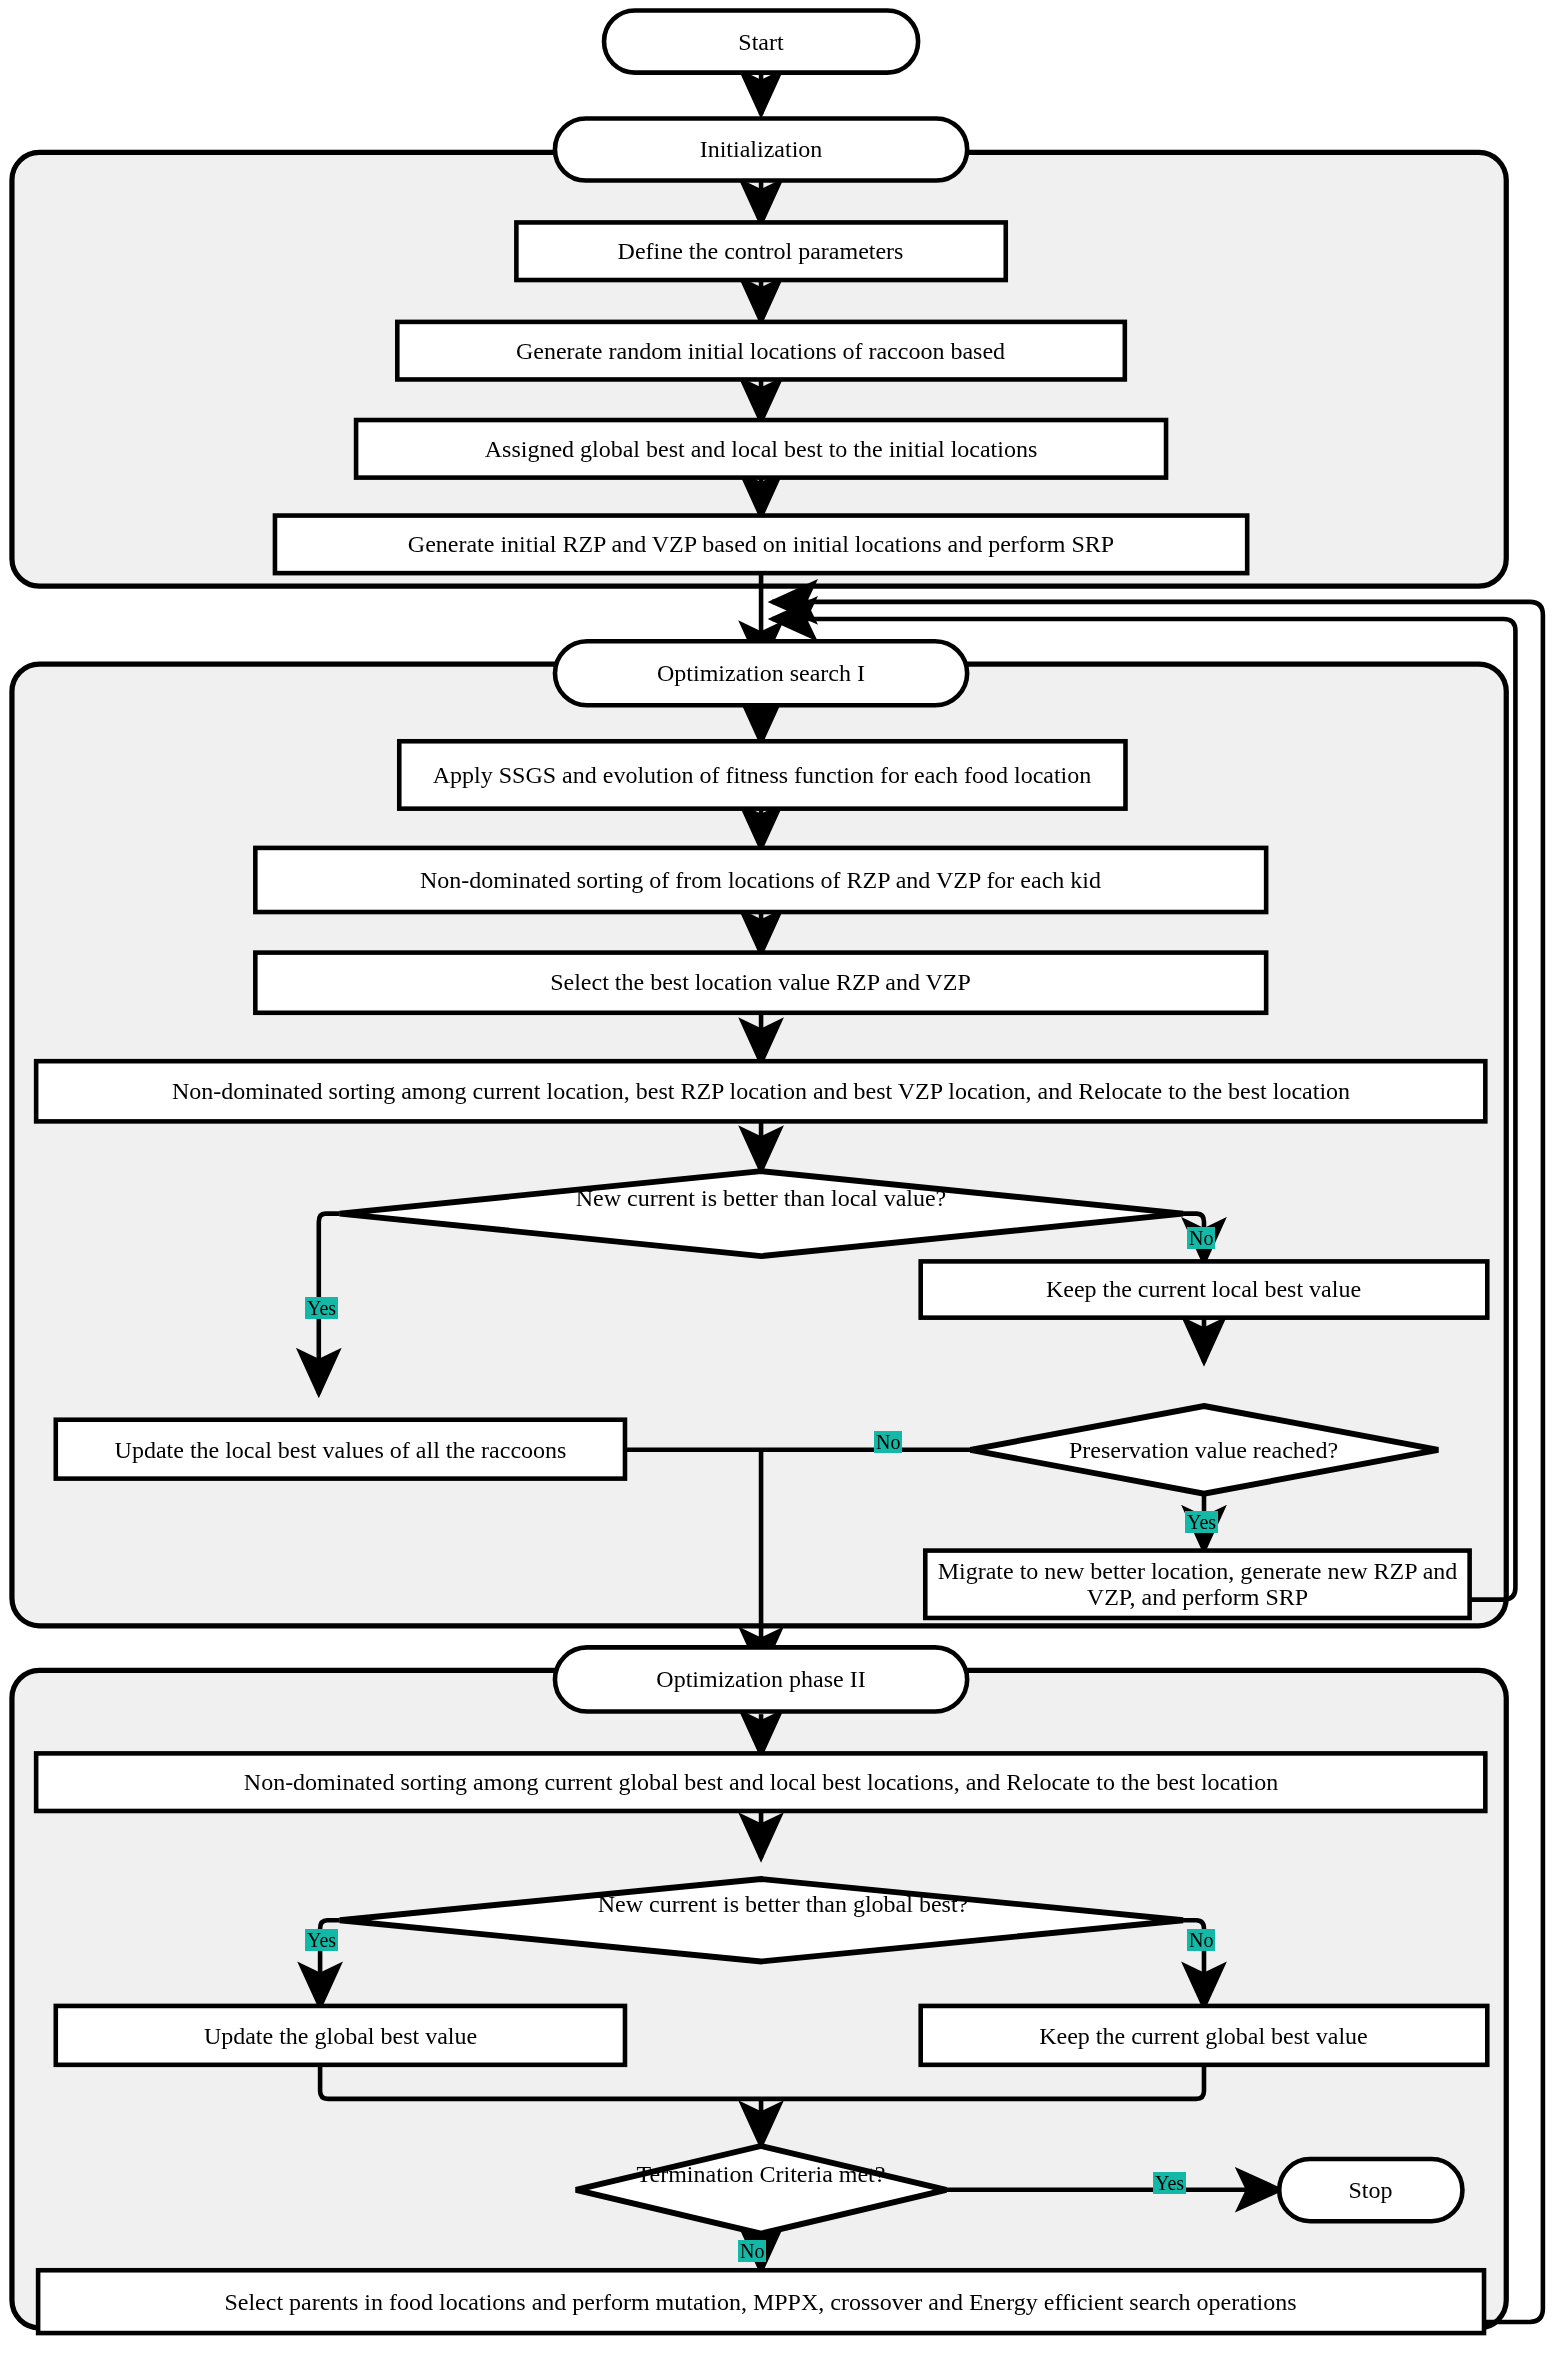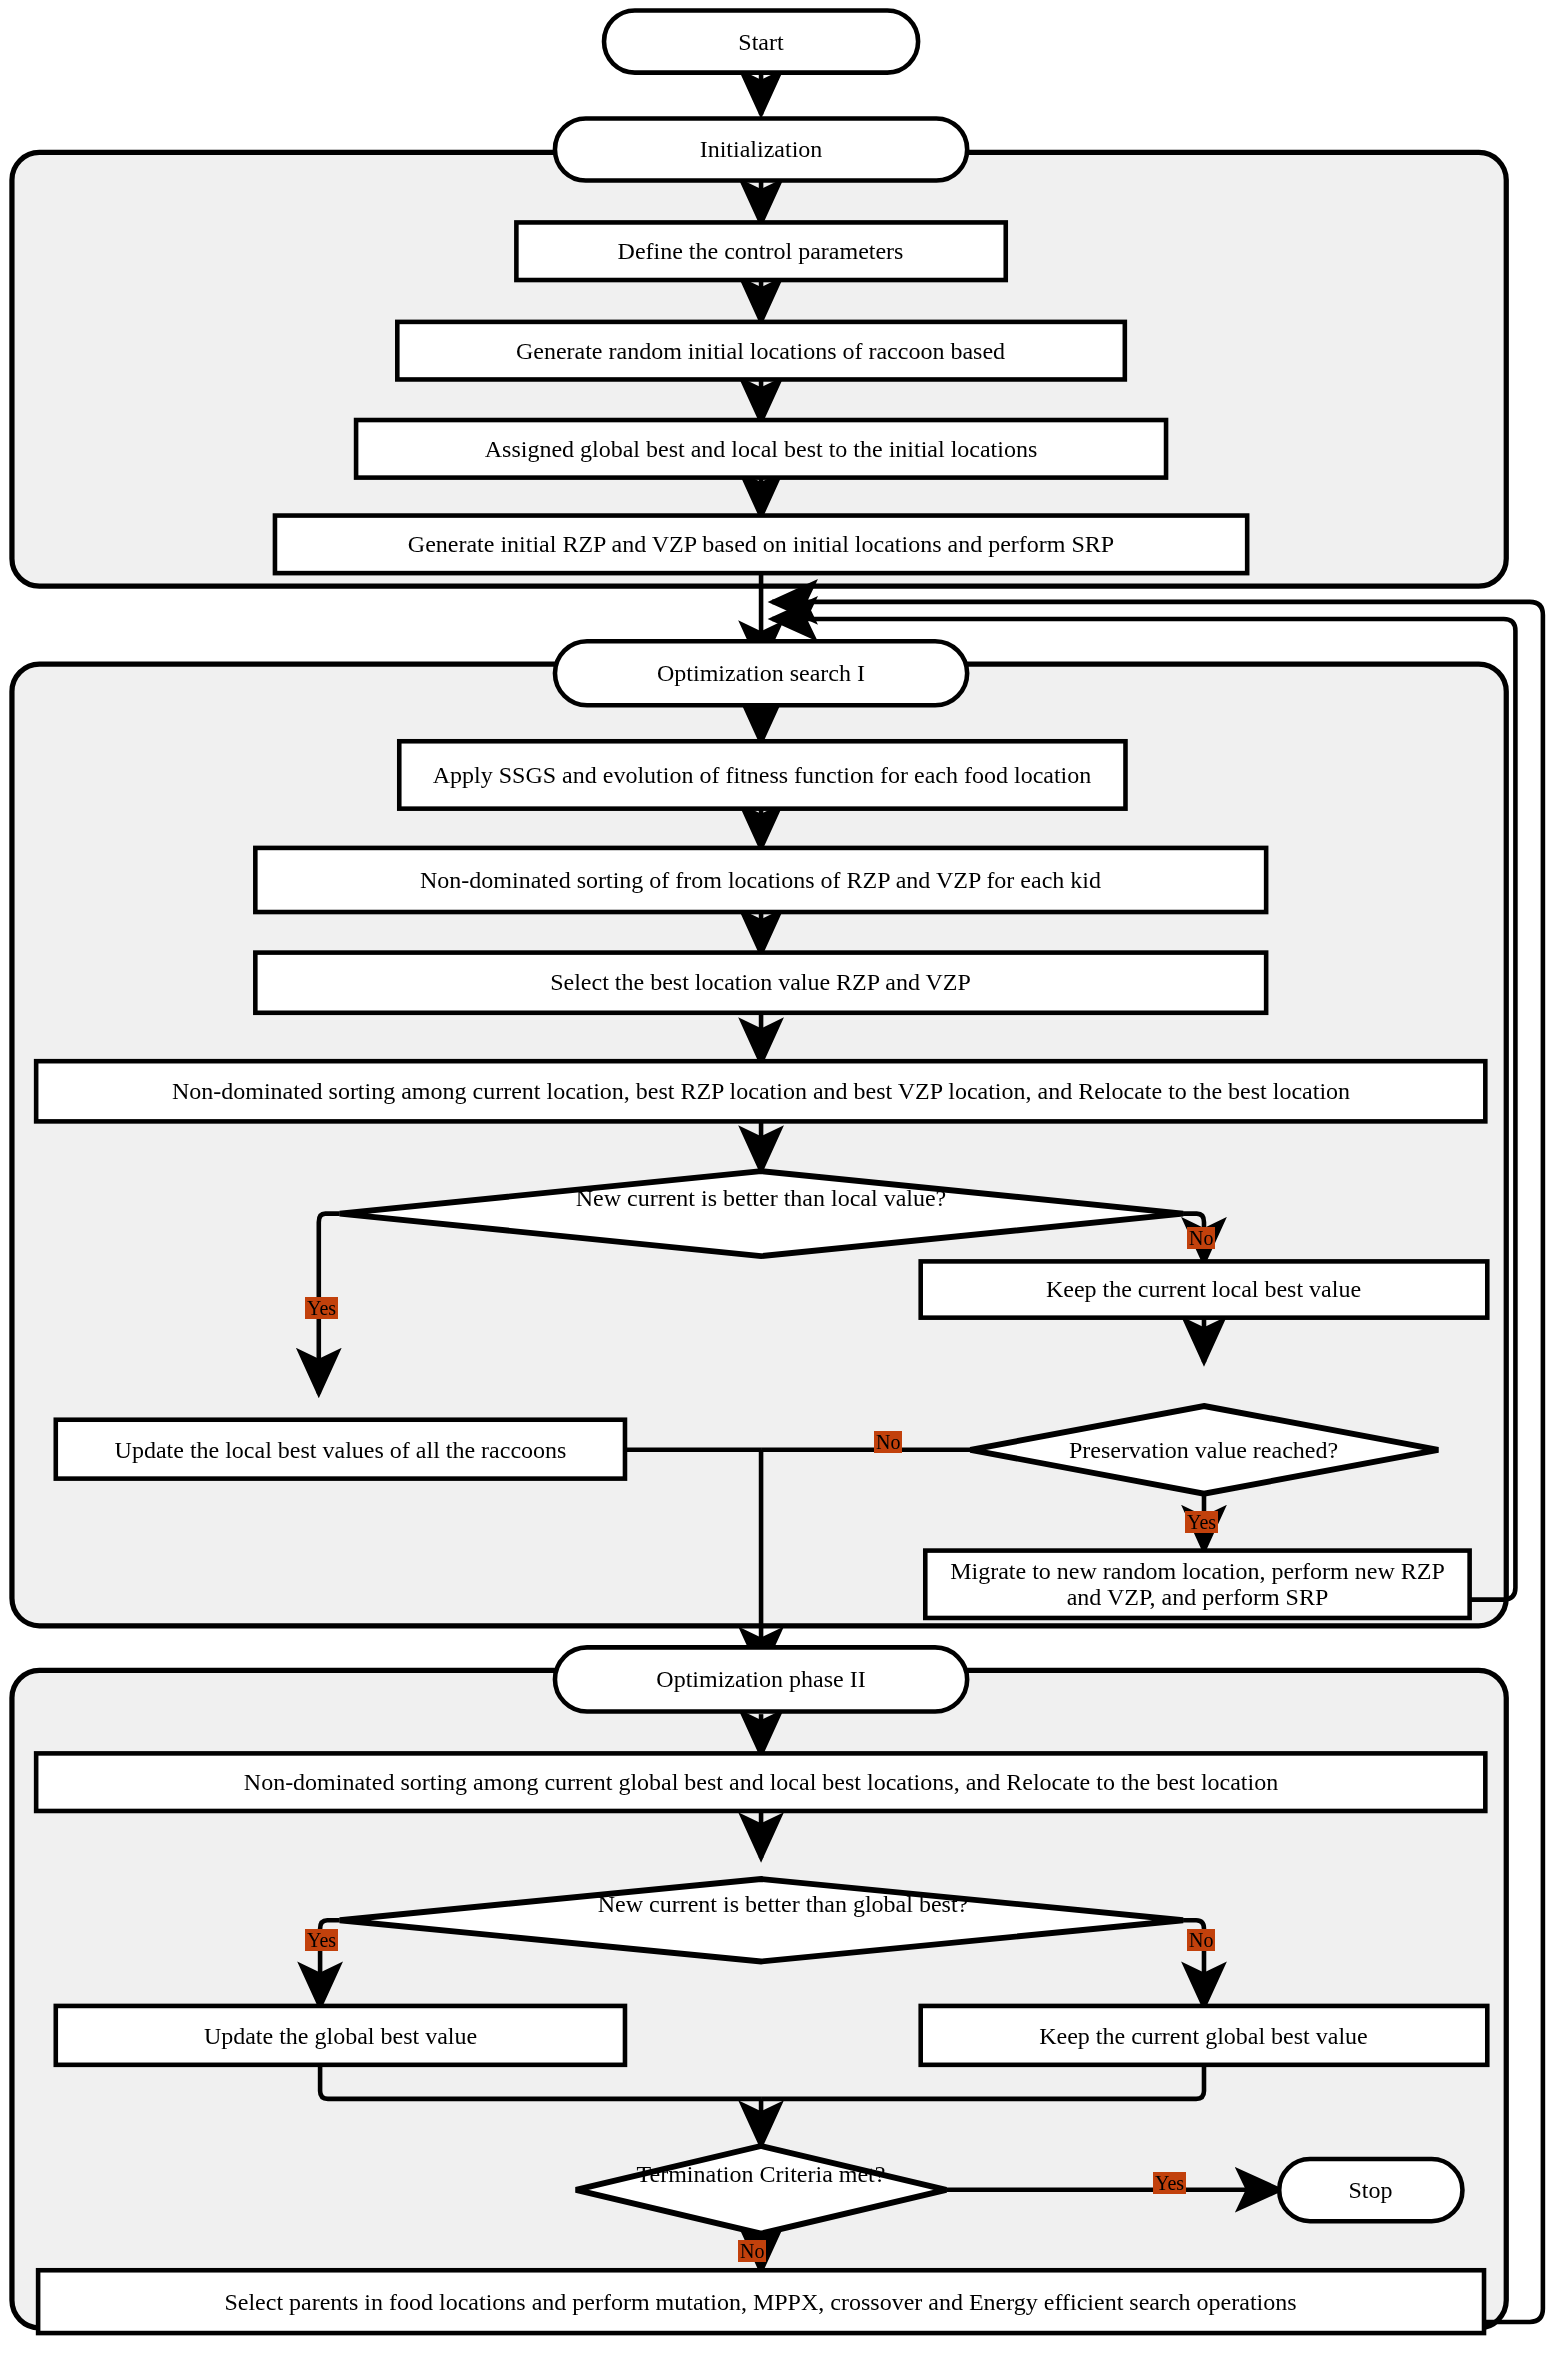--- a/index.html
+++ b/index.html
@@ -1,19 +1,19 @@
 <!DOCTYPE html>
 <html style="font-size:10.5px"><head>
 <meta charset="utf-8">
 <style>
   html,body{margin:0;padding:0;background:#ffffff;}
   #root{position:relative;width:1564px;height:2354px;background:#ffffff;
         font-family:"Liberation Serif","DejaVu Serif",serif;}
   svg{position:absolute;left:0;top:0;width:1564px;height:2354px;}
-  .lbl{position:absolute;background:#c2410c;color:#000;font-size:20px;line-height:22px;
+  .lbl{position:absolute;background:#14b8a6;color:#000;font-size:20px;line-height:22px;
        font-family:"Liberation Serif","DejaVu Serif",serif;white-space:nowrap;padding:0 2px;}
   .nodetext{position:absolute;display:flex;align-items:center;justify-content:center;
        text-align:center;color:#000;font-size:24px;line-height:26px;
        font-family:"Liberation Serif","DejaVu Serif",serif;pointer-events:none;}
 </style>
 </head>
 <body>
 
 <div id="root">
 
@@ -146,21 +146,21 @@
   <div class="nodetext" style="left:555px;top:641px;width:412px;height:64px;">Optimization search I</div>
   <div class="nodetext" style="left:412px;top:741px;width:700px;height:67px;">Apply SSGS and evolution of fitness function for each food location</div>
   <div class="nodetext" style="left:255px;top:848px;width:1011px;height:64px;">Non-dominated sorting of from locations of RZP and VZP for each kid</div>
   <div class="nodetext" style="left:255px;top:952px;width:1011px;height:60px;">Select the best location value RZP and VZP</div>
   <div class="nodetext" style="left:43px;top:1061px;width:1436px;height:60px;">Non-dominated sorting among current location, best RZP location and best VZP location, and Relocate to the best location</div>
 
   <div class="nodetext" style="left:458px;top:1178px;width:606px;height:39px;">New current is better than local value?</div>
   <div class="nodetext" style="left:920px;top:1261px;width:567px;height:56px;">Keep the current local best value</div>
   <div class="nodetext" style="left:56px;top:1420px;width:569px;height:59px;">Update the local best values of all the raccoons</div>
   <div class="nodetext" style="left:994px;top:1430px;width:419px;height:39px;">Preservation value reached?</div>
-  <div class="nodetext" style="left:932px;top:1550px;width:531px;height:67px;">Migrate to new random location, perform new RZP and VZP, and perform SRP</div>
+  <div class="nodetext" style="left:932px;top:1550px;width:531px;height:67px;">Migrate to new better location, generate new RZP and VZP, and perform SRP</div>
 
   <div class="nodetext" style="left:555px;top:1647px;width:412px;height:64px;font-family:Liberation Serif, serif;">Optimization phase II</div>
   <div class="nodetext" style="left:43px;top:1753px;width:1436px;height:58px;">Non-dominated sorting among current global best and local best locations, and Relocate to the best location</div>
   <div class="nodetext" style="left:480px;top:1884px;width:606px;height:39px;">New current is better than global best?</div>
   <div class="nodetext" style="left:56px;top:2006px;width:569px;height:59px;">Update the global best value</div>
   <div class="nodetext" style="left:920px;top:2006px;width:567px;height:59px;">Keep the current global best value</div>
   <div class="nodetext" style="left:589px;top:2154px;width:344px;height:39px;">Termination Criteria  met?</div>
   <div class="nodetext" style="left:1279px;top:2159px;width:183px;height:62px;">Stop</div>
   <div class="nodetext" style="left:44px;top:2270px;width:1433px;height:63px;">Select parents in food locations and perform mutation, MPPX, crossover and Energy efficient search operations</div>
 

